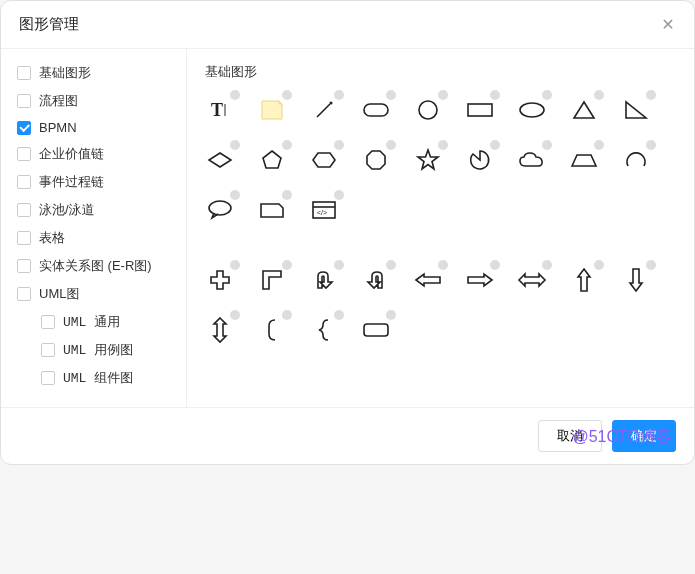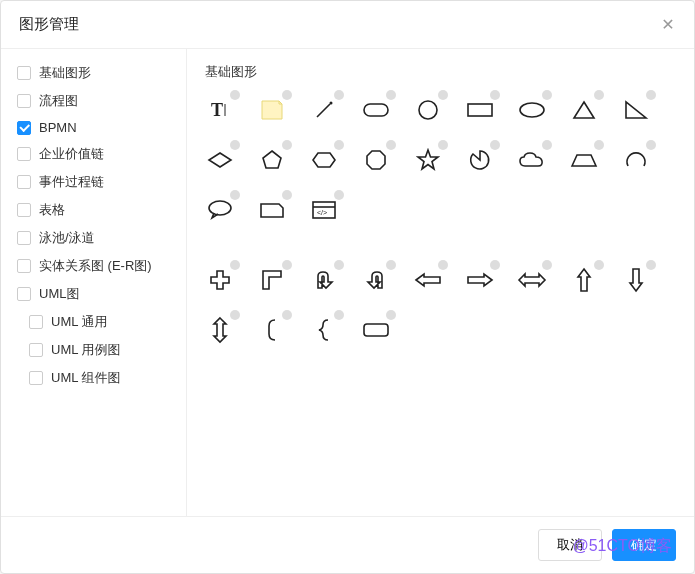--- a/index.html
+++ b/index.html
@@ -1,26 +1,26 @@
 <!DOCTYPE html>
 <html><head>
   <meta charset="utf-8">
   <style>
     * { box-sizing: border-box; margin: 0; padding: 0; }
     body { font-family: -apple-system, "PingFang SC", "Microsoft YaHei", sans-serif; font-size: 13px; color: #333; background: #f5f5f5; }
-    .dialog { width: 695px; height: 574px; background: #fff; border: 1px solid #e0e0e0; border-radius: 4px; display: flex; flex-direction: column; position: relative; }
+    .dialog { width: 695px; height: 465px; background: #fff; border: 1px solid #e0e0e0; border-radius: 11px; display: flex; flex-direction: column; position: relative; }
     .header { display: flex; align-items: center; justify-content: space-between; padding: 14px 18px; border-bottom: 1px solid #eee; }
     .title { font-size: 15px; font-weight: 500; color: #222; }
     .close { width: 16px; height: 16px; cursor: pointer; position: relative; color: #999; font-size: 16px; line-height: 16px; text-align: center; }
     .body { flex: 1; display: flex; overflow: hidden; }
     .sidebar { width: 186px; border-right: 1px solid #eee; overflow-y: auto; padding: 10px 0; }
     .sidebar::-webkit-scrollbar { width: 6px; }
     .sidebar::-webkit-scrollbar-thumb { background: #ddd; border-radius: 3px; }
     .cat { display: flex; align-items: center; padding: 5px 16px; cursor: pointer; }
-    .cat.sub { padding-left: 28px; }
+    .cat.sub { padding-left: 40px; font-family: Liberation Mono, monospace; }
     .chk { width: 14px; height: 14px; border: 1px solid #ccc; border-radius: 2px; margin-right: 8px; display: inline-flex; align-items: center; justify-content: center; flex-shrink: 0; background: #fff; }
     .chk.checked { background: #1890ff; border-color: #1890ff; }
     .chk.checked::after { content: ""; width: 4px; height: 7px; border: solid #fff; border-width: 0 2px 2px 0; transform: rotate(45deg) translateY(-1px); }
     .cat-label { font-size: 13px; color: #333; }
     .main { flex: 1; overflow-y: auto; padding: 14px 18px; }
     .main::-webkit-scrollbar { width: 6px; }
     .main::-webkit-scrollbar-thumb { background: #ddd; border-radius: 3px; }
     .section-title { font-size: 13px; color: #333; margin-bottom: 14px; }
     .shape-grid { display: flex; flex-wrap: wrap; gap: 20px 22px; margin-bottom: 40px; }
     .shape { width: 30px; height: 30px; position: relative; cursor: pointer; display: flex; align-items: center; justify-content: center; }
@@ -56,25 +56,25 @@
         <div class="cat">
           <span class="chk"></span>
           <span class="cat-label">企业价值链</span>
         </div>
         <div class="cat">
           <span class="chk"></span>
           <span class="cat-label">事件过程链</span>
         </div>
         <div class="cat">
           <span class="chk"></span>
+          <span class="cat-label">泳池/泳道</span>
+        </div>
+        <div class="cat">
+          <span class="chk"></span>
           <span class="cat-label">表格</span>
-        </div>
-        <div class="cat">
-          <span class="chk"></span>
-          <span class="cat-label">泳池/泳道</span>
         </div>
         <div class="cat">
           <span class="chk"></span>
           <span class="cat-label">实体关系图 (E-R图)</span>
         </div>
         <div class="cat">
           <span class="chk"></span>
           <span class="cat-label">UML图</span>
         </div>
         <div class="cat sub">

